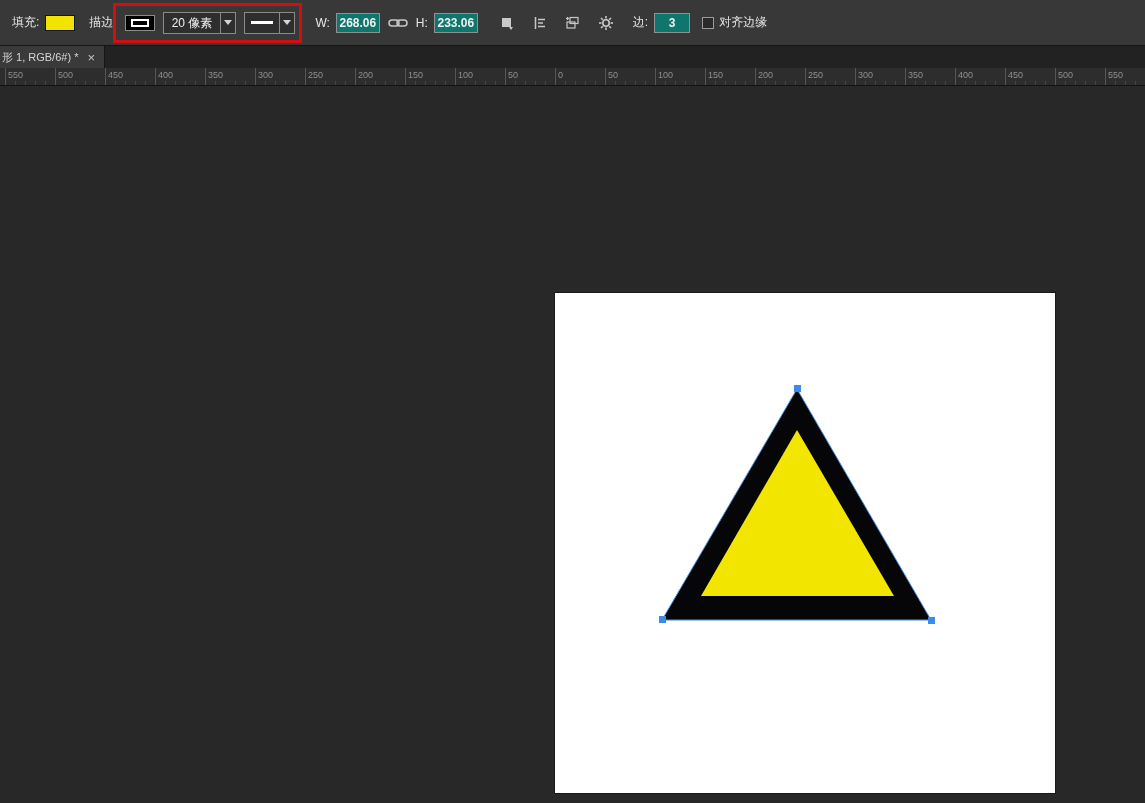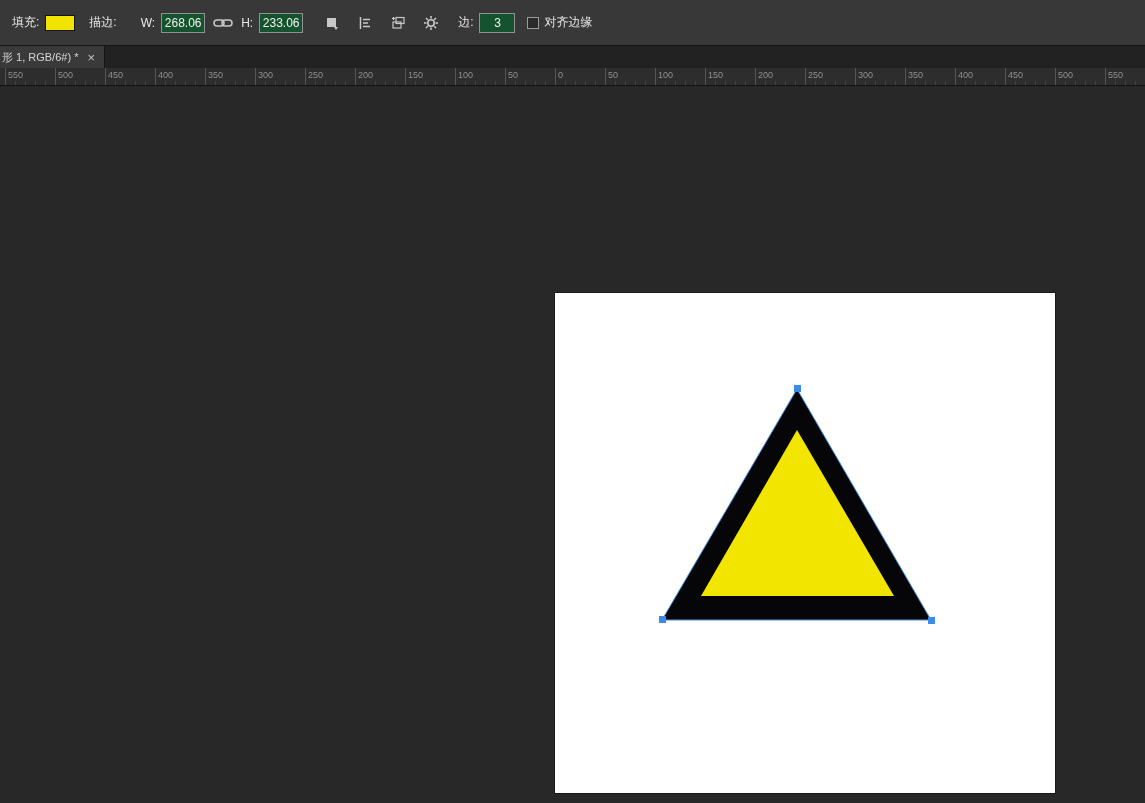--- a/index.html
+++ b/index.html
@@ -42,23 +42,24 @@
   }
   .dd-text { padding: 0 8px; line-height: 20px; white-space: nowrap; }
   .dd-chev {
     width: 15px; border-left: 1px solid #8a8a8a;
     display: flex; align-items: center; justify-content: center;
   }
   .chev-tri { width: 0; height: 0; border-left: 4px solid transparent; border-right: 4px solid transparent; border-top: 5px solid #d5d5d5; }
   .stroke-line-preview { align-self: center; width: 22px; height: 3px; background: #fff; margin: 0 6px; }
 
   .ob-input {
-    height: 20px; background: #14532d; border: 1px solid #909090;
+    height: 20px; background: #0f766e; border: 1px solid #909090;
     color: #f0f0f0; font-size: 12px; text-align: center;
     font-family: "Liberation Sans", sans-serif;
+    font-weight: bold;
   }
   .w-input, .h-input { width: 44px; }
   .sides-input { width: 36px; }
 
   .link-icon-wrap { margin: 0 8px; display: flex; align-items: center; }
 
   .ob-tool-btn {
     width: 26px; height: 26px; display: flex; align-items: center; justify-content: center;
     flex: 0 0 auto; cursor: default;
   }
@@ -107,20 +108,41 @@
 </head>
 <body>
 
 <div class="options-bar">
 
   <span class="ob-label">填充:</span>
   <div class="swatch fill-swatch" style="background: rgb(242, 228, 0);"></div>
 
   <span class="ob-label">描边:</span>
 
+  <div class="stroke-group">
+    <div class="highlight-box" style="border-color: rgb(208, 16, 16);"></div>
+
+    <div class="swatch stroke-swatch" style="background: rgb(0, 0, 0);">
+      <div class="stroke-swatch-inner"></div>
+    </div>
+
+    <div class="dropdown">
+      <span class="dd-text">20 像素</span>
+      <span class="dd-chev">
+          <span class="chev-tri"></span>
+        </span>
+    </div>
+
+    <div class="dropdown">
+      <span class="stroke-line-preview"></span>
+      <span class="dd-chev">
+          <span class="chev-tri"></span>
+        </span>
+    </div>
+  </div>
 
   <span class="ob-label ml18">W:</span>
   <input class="ob-input w-input" value="268.06" style="">
 
   <span class="link-icon-wrap">
     <svg width="20" height="12" viewBox="0 0 20 12">
       <g fill="none" stroke="#c8c8c8" stroke-width="1.5">
         <rect x="1" y="3" width="10" height="6" rx="3"></rect>
         <rect x="9" y="3" width="10" height="6" rx="3"></rect>
       </g>

